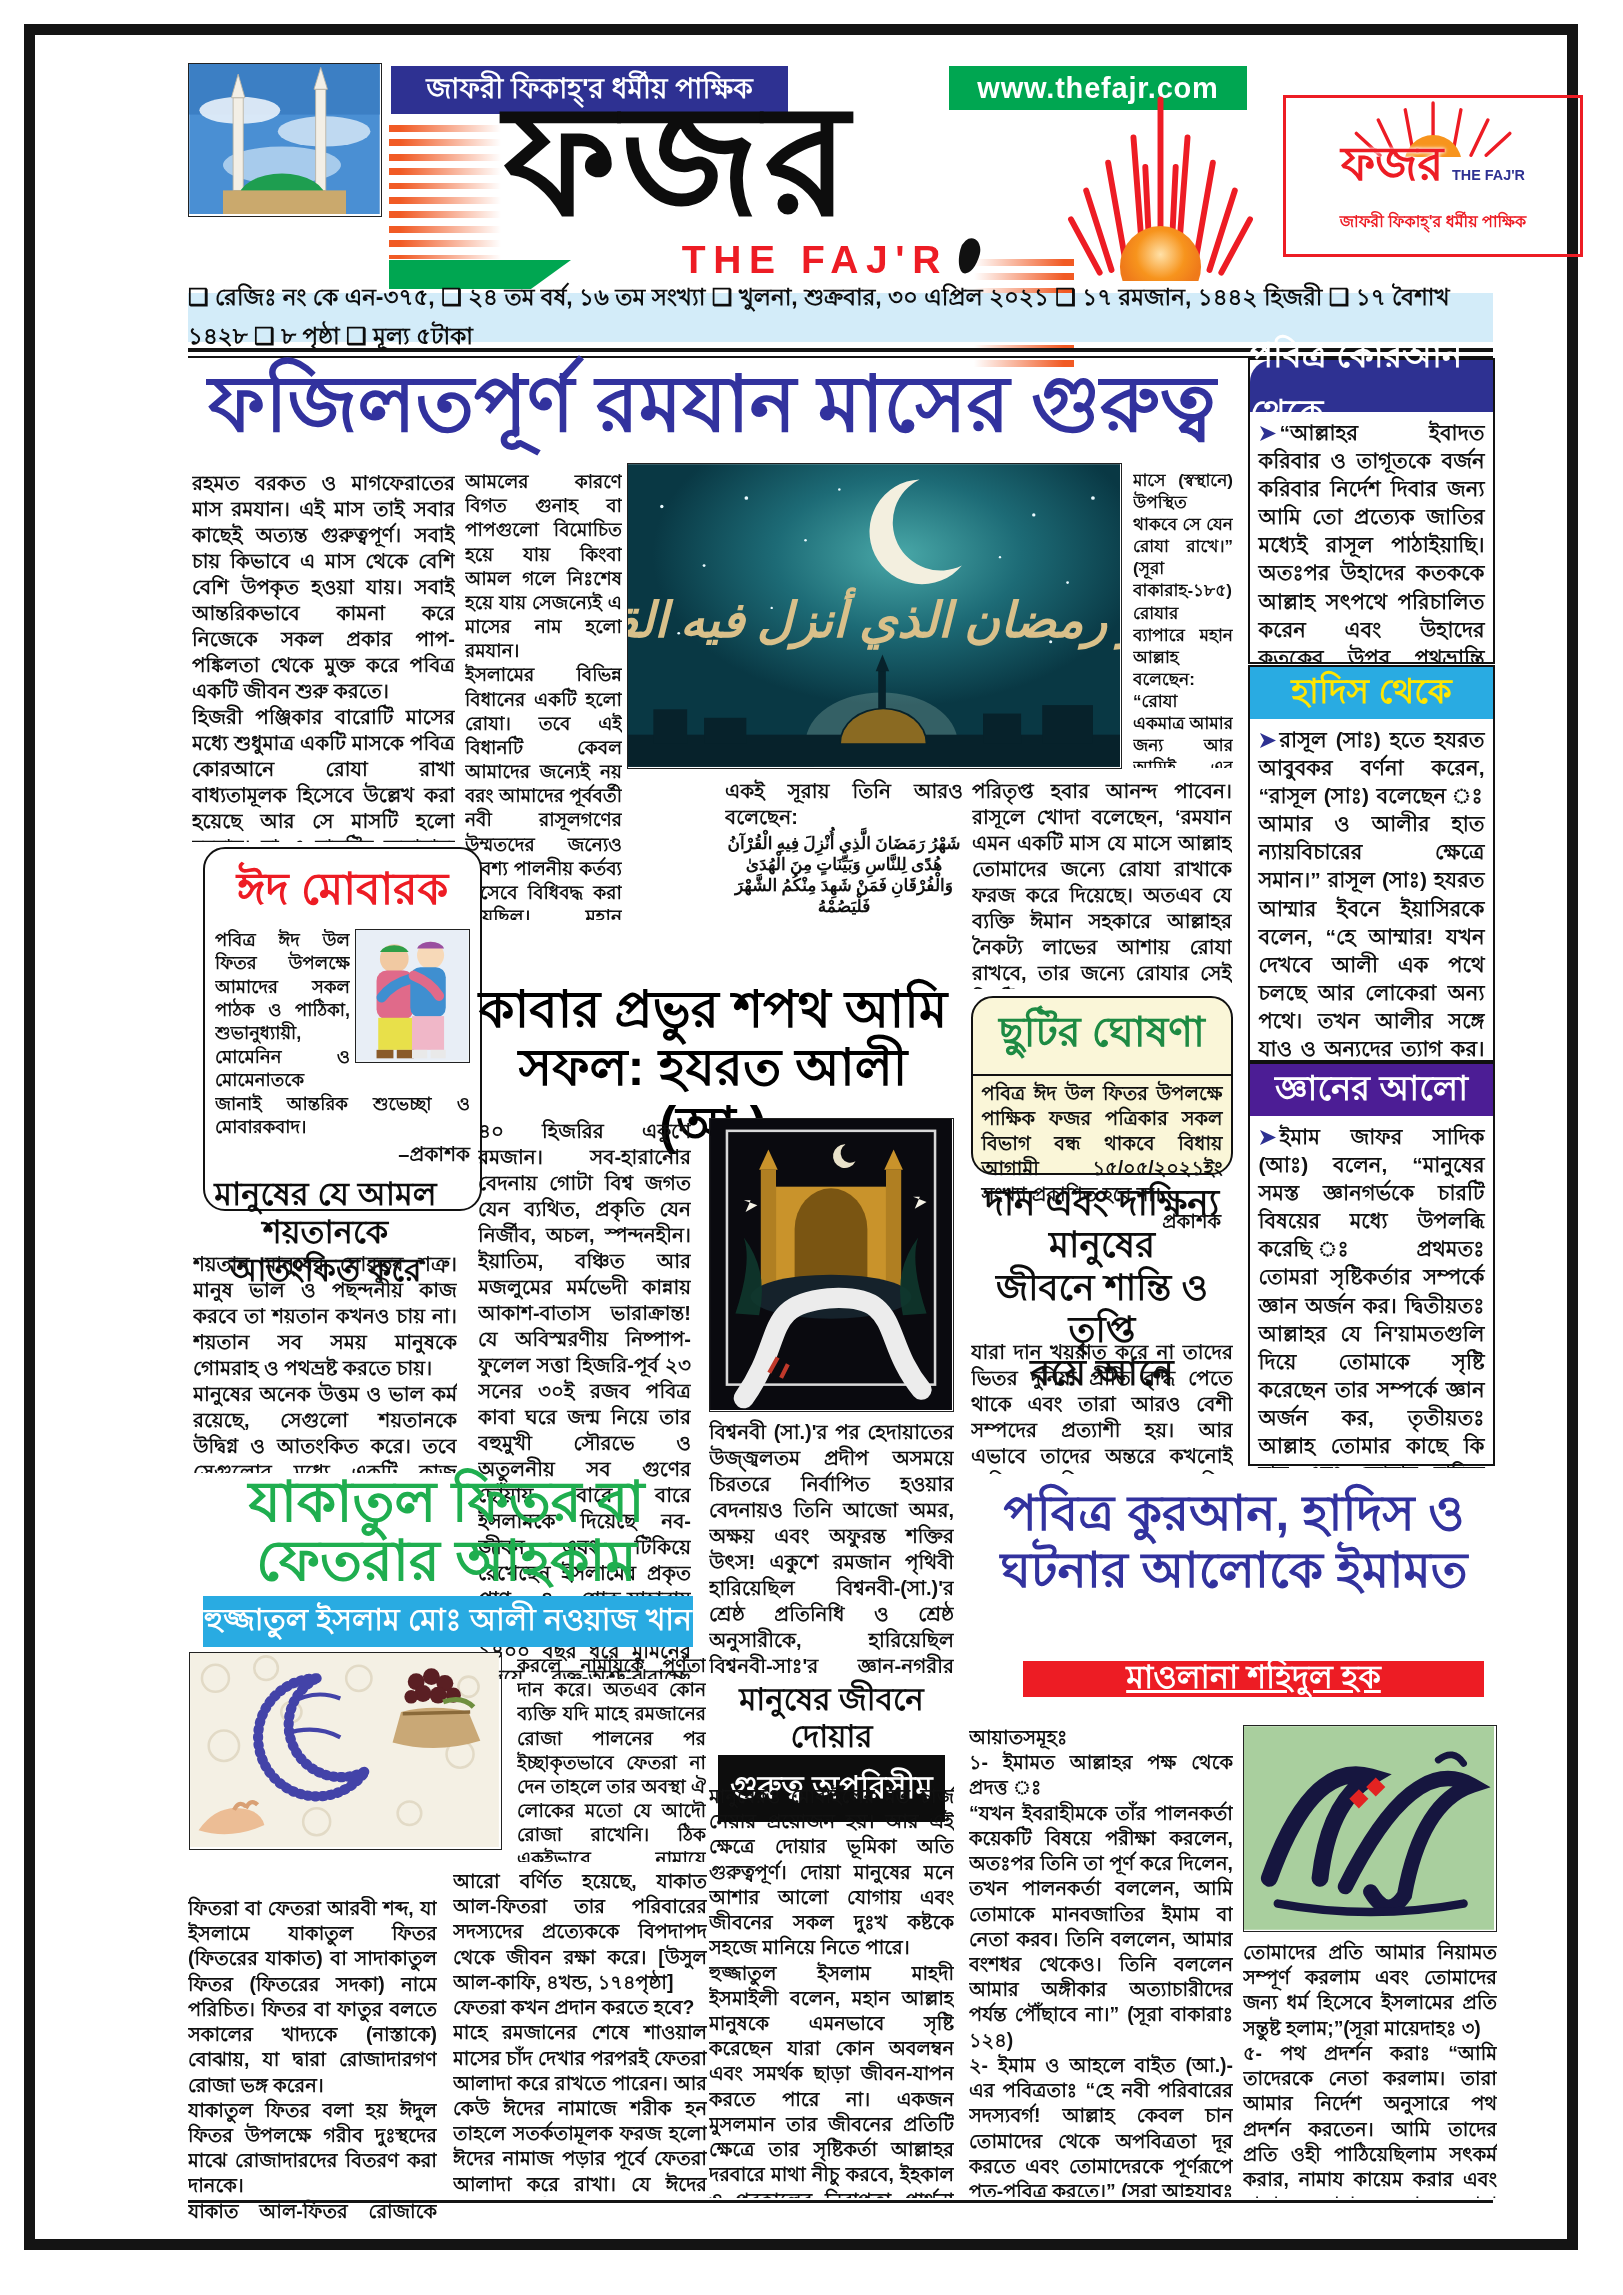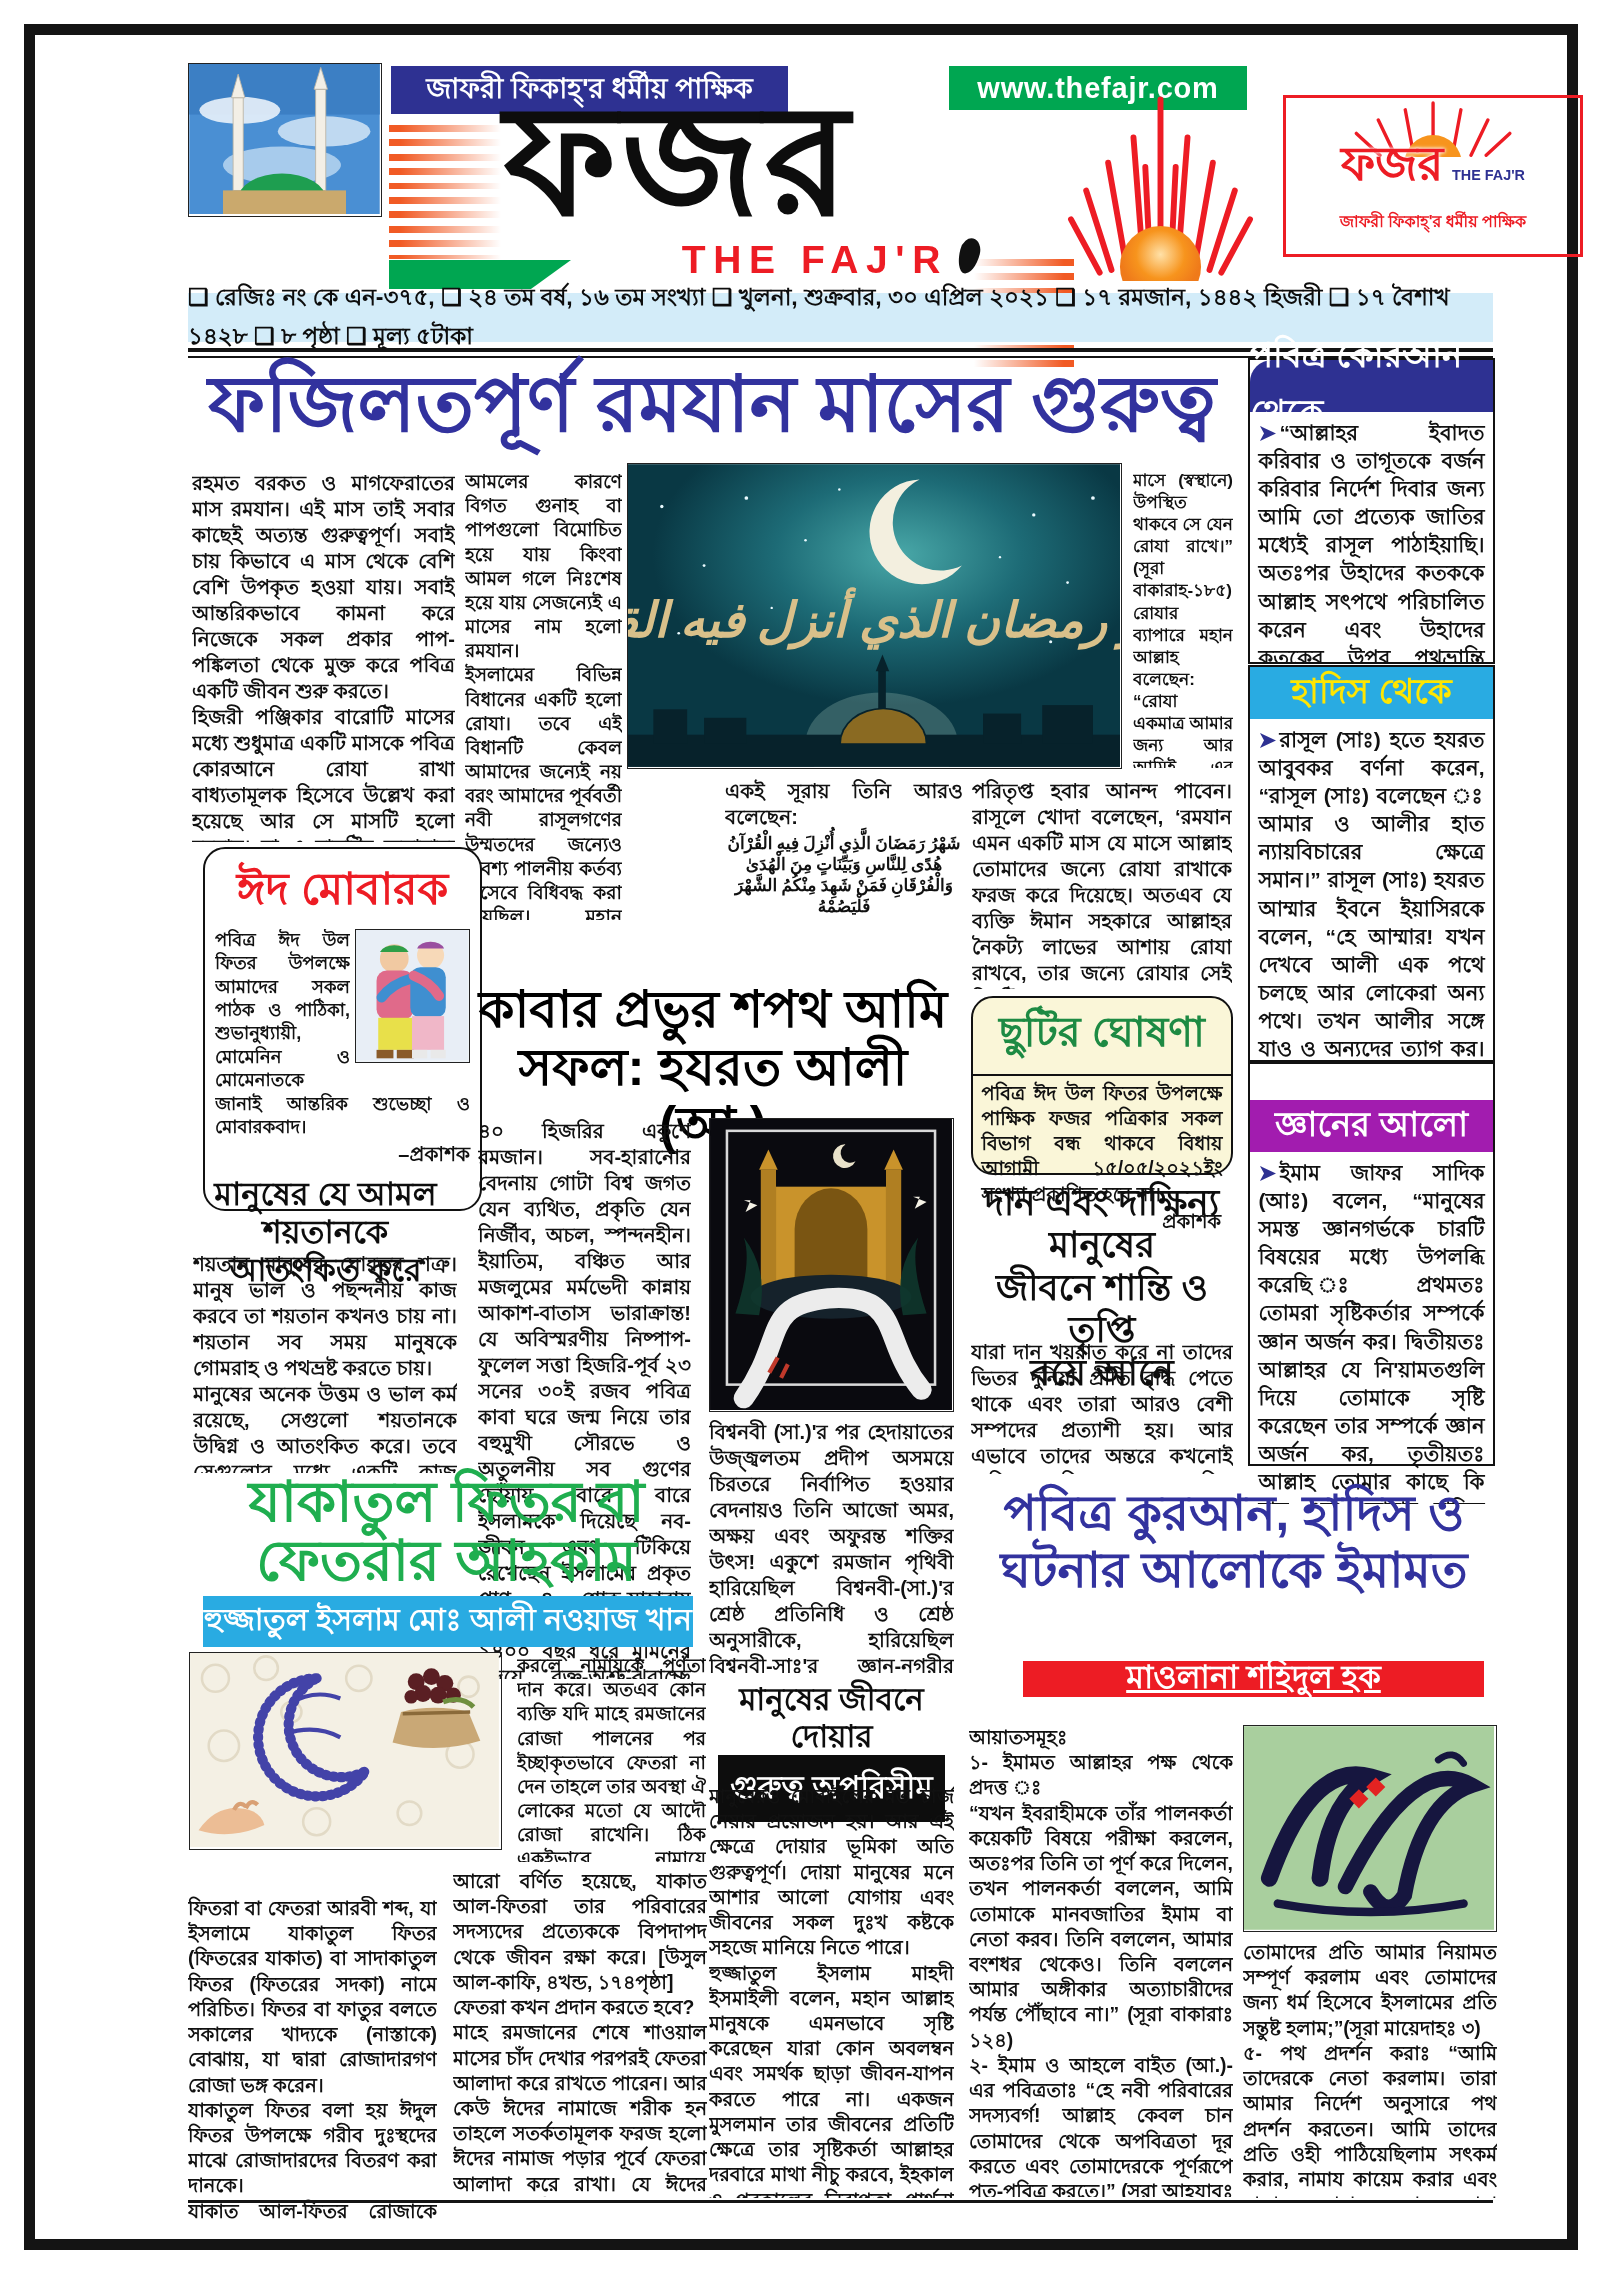--- a/index.html
+++ b/index.html
@@ -202,21 +202,21 @@
 <div class="abs sidebox" style="left:1248px;top:665px;width:247px;height:397px;">
   <div class="sidehead" style="background:#29abe2;color:#ffe600;">
     <span>হাদিস থেকে</span>
   </div>
   <div class="sidebody" style="height:331px;">
     <span class="arr">➤</span><span>রাসূল (সাঃ) হতে হযরত আবুবকর বর্ণনা করেন, “রাসূল (সাঃ) বলেছেন ঃ আমার ও আলীর হাত ন্যায়বিচারের ক্ষেত্রে সমান।” রাসূল (সাঃ) হযরত আম্মার ইবনে ইয়াসিরকে বলেন, “হে আম্মার! যখন দেখবে আলী এক পথে চলছে আর লোকেরা অন্য পথে। তখন আলীর সঙ্গে যাও ও অন্যদের ত্যাগ কর। কারণ সে তোমাকে পতনের পথে পরিচালিত করবে না এবং হেদায়েতের পথ হতেও বের করে দেবে না।” (কানযুল উম্মাল, ৬ষ্ঠ খন্ড, ১৫৩ ও ১৫৬ পৃষ্ঠা, ২৫৩৯ নং হাদীস)</span>
   </div>
 </div>
 
 <div class="abs sidebox" style="left:1248px;top:1062px;width:247px;height:404px;">
-  <div class="sidehead" style="background:#a21caf;margin-top:36px;">
+  <div class="sidehead" style="background:#4c1d95;">
     <span>জ্ঞানের আলো</span>
   </div>
   <div class="sidebody" style="height:338px;">
     <span class="arr">➤</span><span>ইমাম জাফর সাদিক (আঃ) বলেন, “মানুষের সমস্ত জ্ঞানগর্ভকে চারটি বিষয়ের মধ্যে উপলব্ধি করেছি ঃ প্রথমতঃ তোমরা সৃষ্টিকর্তার সম্পর্কে জ্ঞান অর্জন কর। দ্বিতীয়তঃ আল্লাহর যে নি'য়ামতগুলি দিয়ে তোমাকে সৃষ্টি করেছেন তার সম্পর্কে জ্ঞান অর্জন কর, তৃতীয়তঃ আল্লাহ তোমার কাছে কি চায় এবং তোমার দায়িত্ব কি, চতুর্থতঃ যে জিনিস তোমাকে তোমার দ্বীন থেকে দুরে সরিয়ে নেয় তা সম্পর্কে জানা।” (তাহফুল উকুল, ৩৭৫ পৃষ্ঠা)</span>
   </div>
 </div>
 
 <div class="abs boxround" style="left:203px;top:847px;width:279px;height:364px;padding:6.8px 10px;">
   <div class="center" style="font-size:44px;font-weight:900;color:#ed1c24;">
     <span>ঈদ মোবারক</span>

